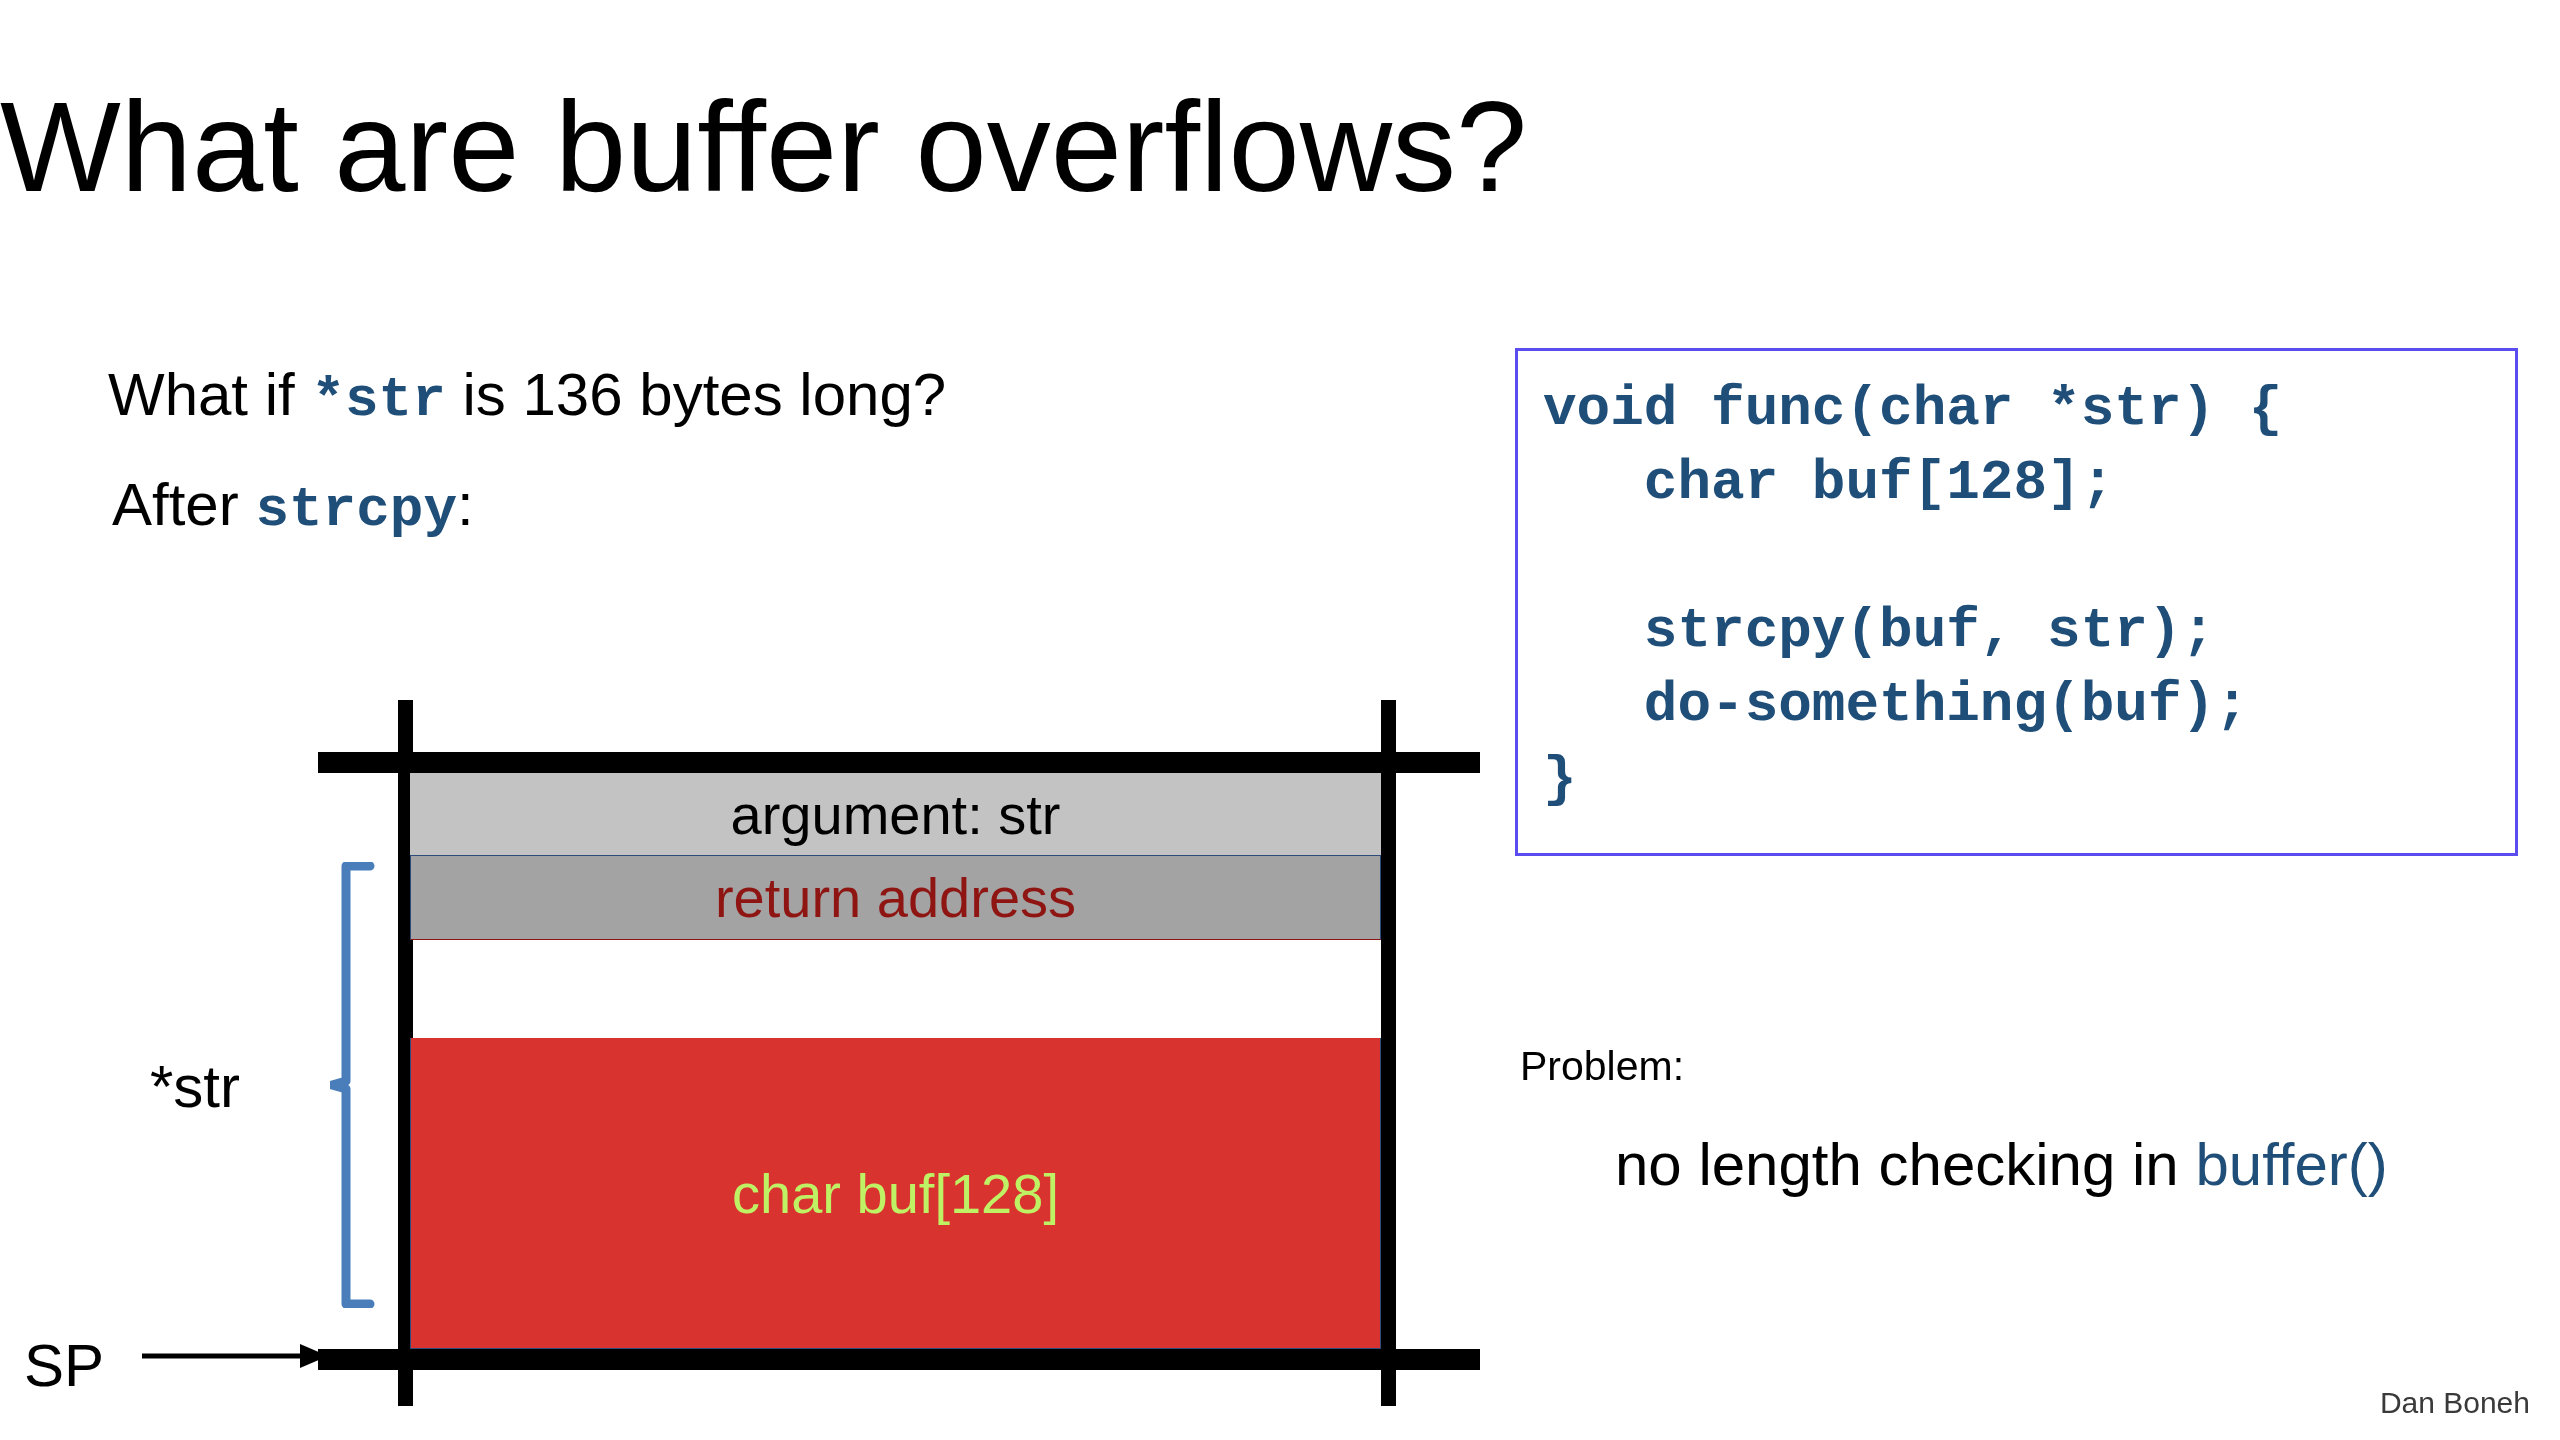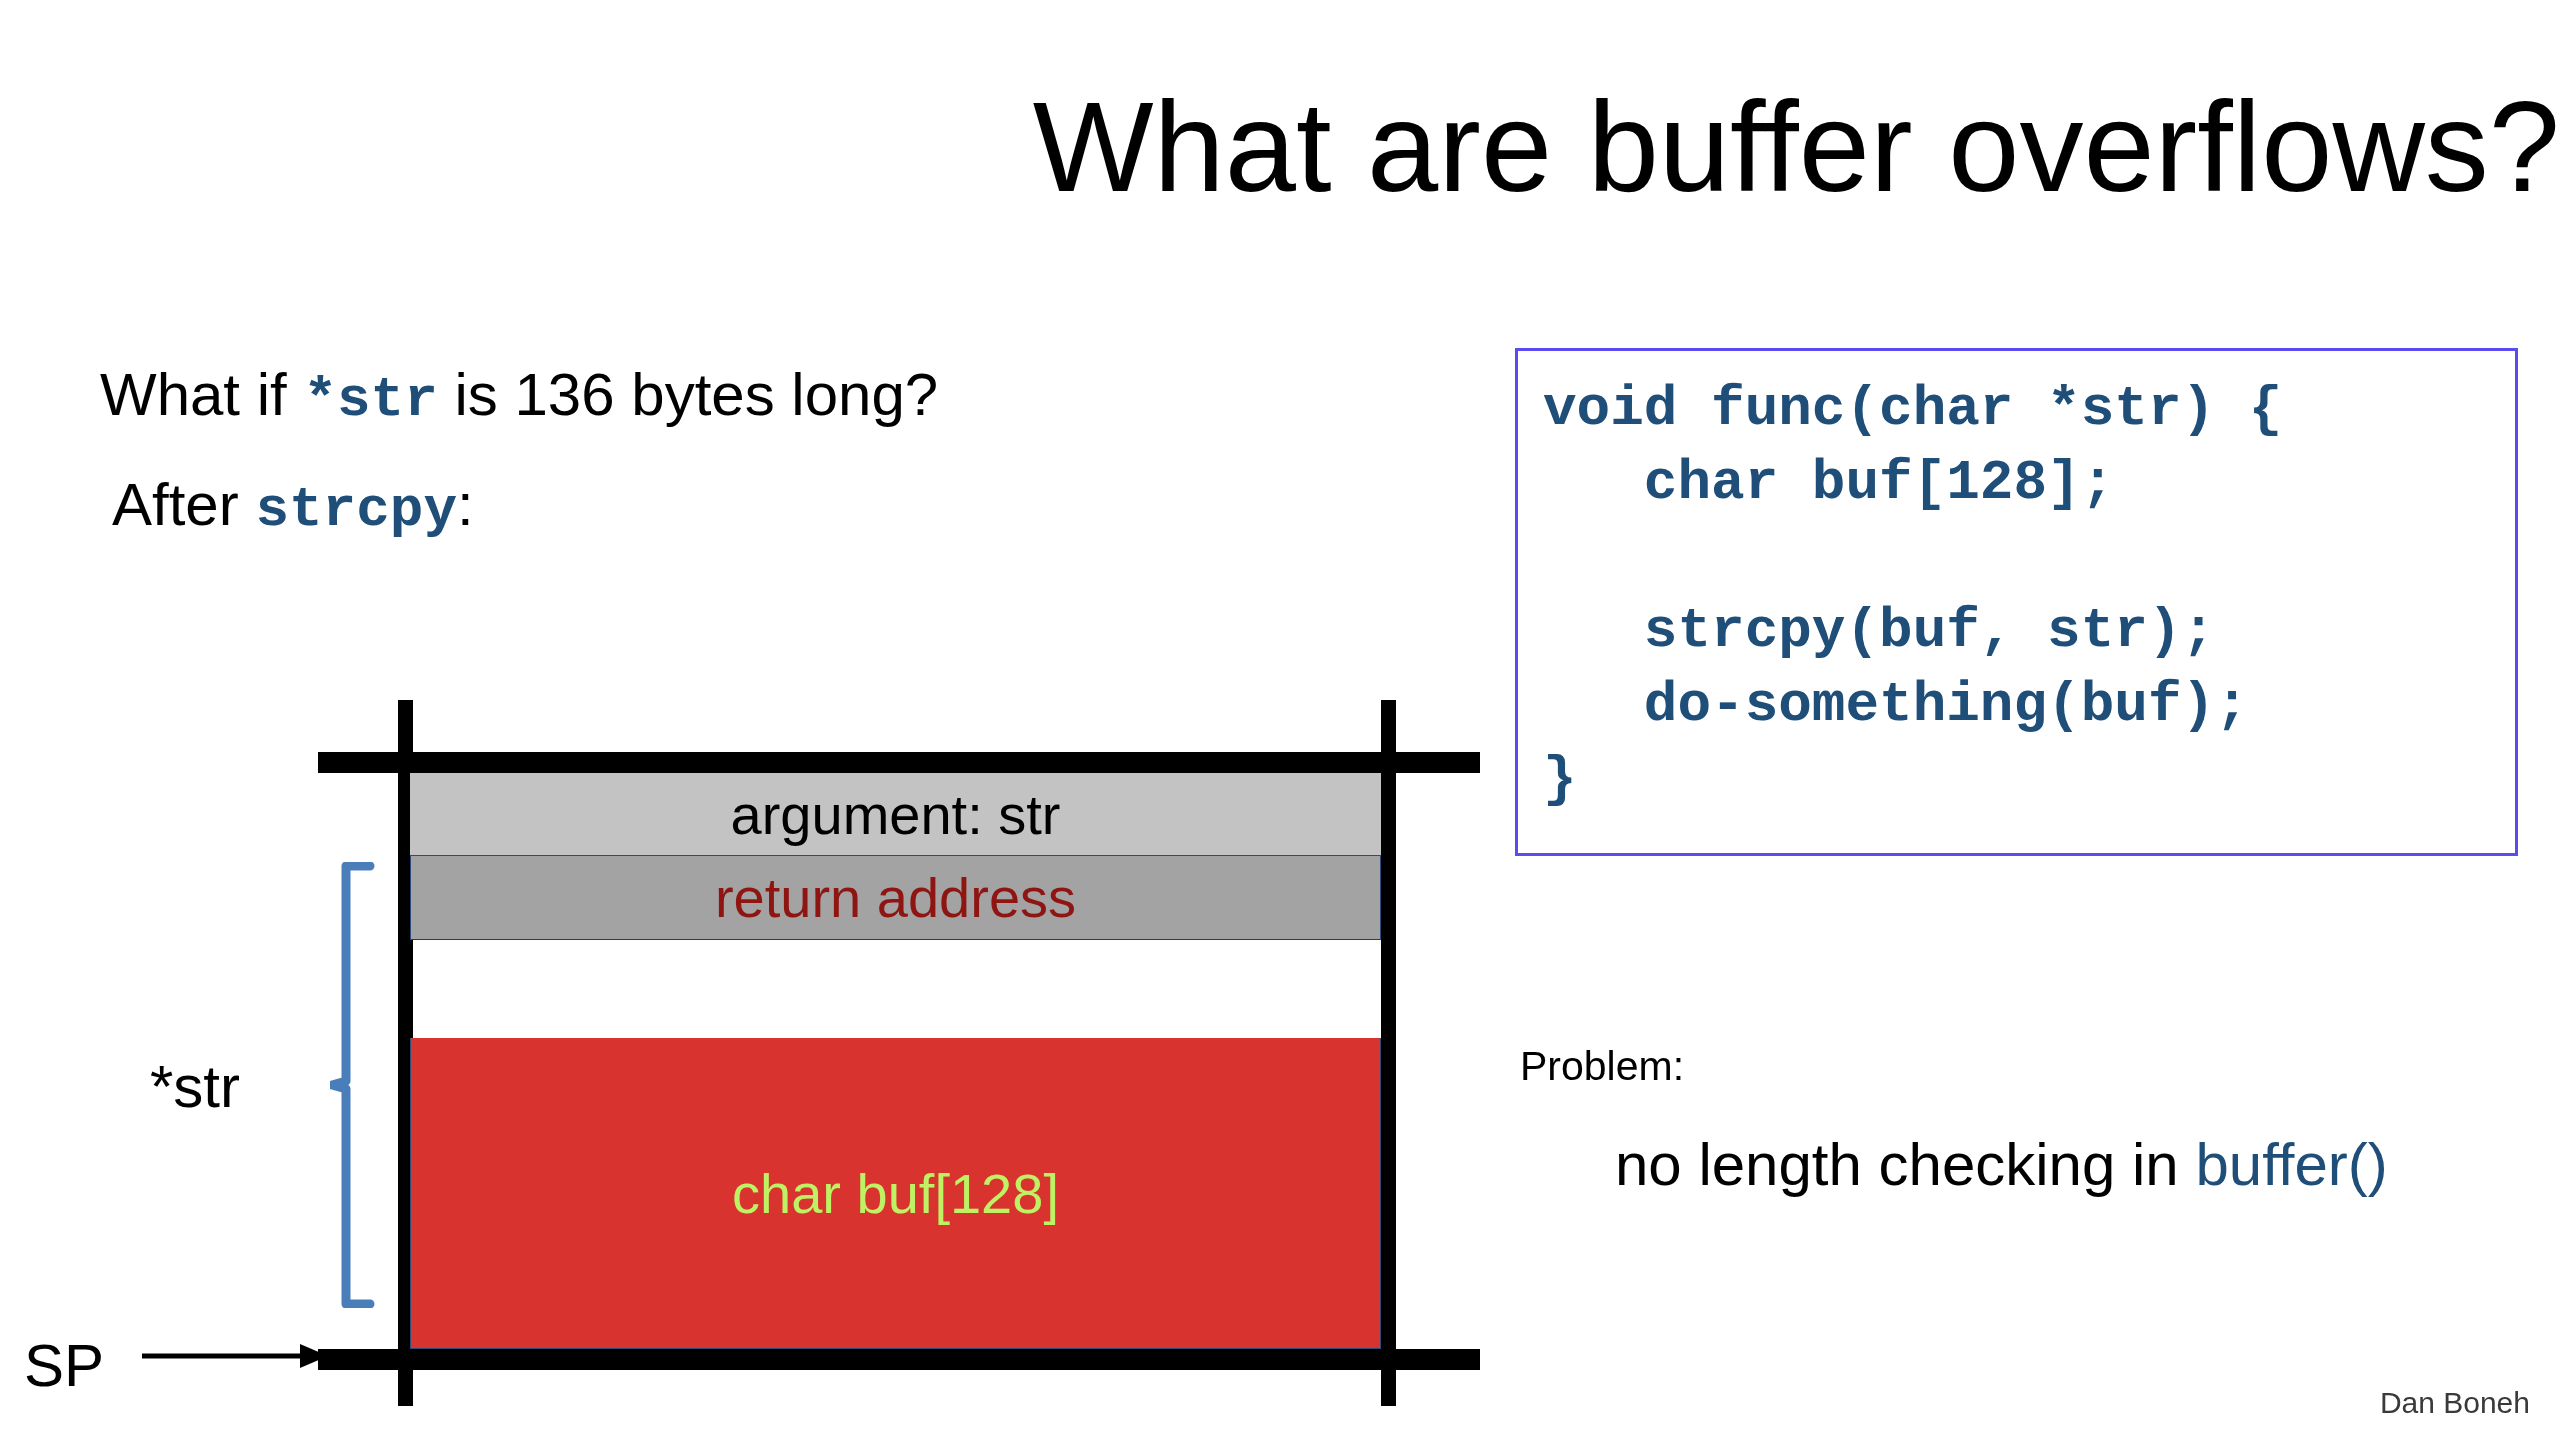--- a/index.html
+++ b/index.html
@@ -15,37 +15,37 @@
     font-family: "Liberation Sans", sans-serif;
     color: #000000;
   }
 
   
   #slide-title {
     position: absolute;
     left: 0;
     top: 78px;
     width: 2560px;
-    text-align: right;
+    text-align: left;
     font-size: 128px;
     line-height: 1.08;
     font-weight: 400;
     color: #000000;
     white-space: nowrap;
   }
 
   
   .left-line {
     position: absolute;
     font-size: 60px;
     line-height: 1.1;
     white-space: nowrap;
     color: #000000;
   }
-  #left-line-1 { left: 100px; top: 362px; }
+  #left-line-1 { left: 108px; top: 362px; }
   #left-line-2 { left: 112px; top: 472px; }
 
   .code-inline {
     font-family: "Liberation Mono", "DejaVu Sans Mono", monospace;
     font-weight: bold;
     color: #1f4e79;
     font-size: 56px;
   }
 
   

